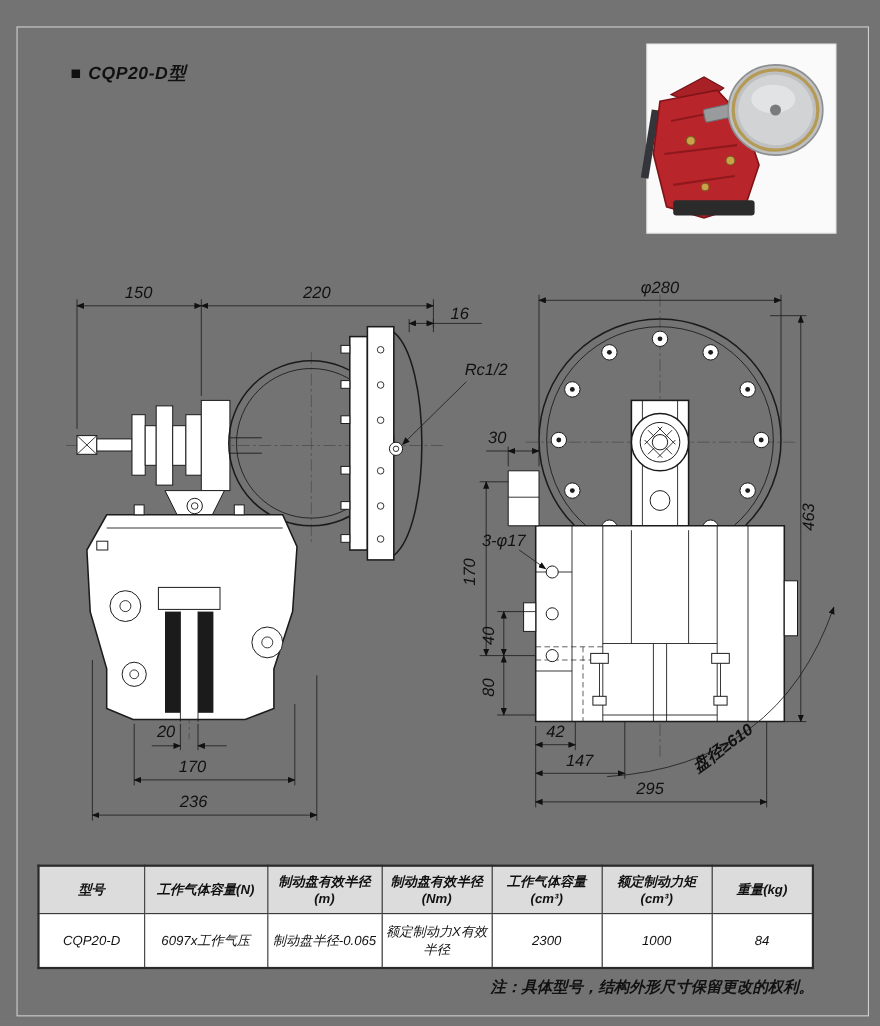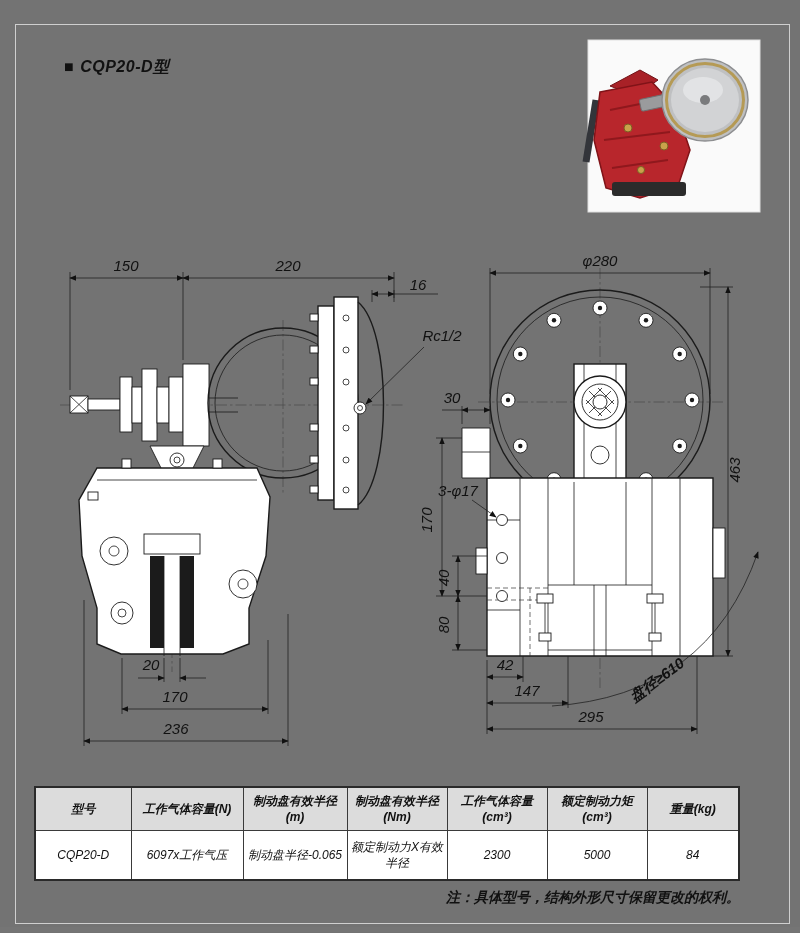--- a/index.html
+++ b/index.html
@@ -277,20 +277,20 @@
       </tr>
     </thead>
     <tbody>
       <tr>
         <td>CQP20-D</td>
         <td>6097x工作气压</td>
         <td>制动盘半径-0.065</td>
         <td>额定制动力X有效
 半径</td>
         <td>2300</td>
-        <td>5000</td>
+        <td>1000</td>
         <td>84</td>
       </tr>
     </tbody>
   </table>
 
   <div class="note">注：具体型号，结构外形尺寸保留更改的权利。</div>
 </div>
 
 </body></html>

